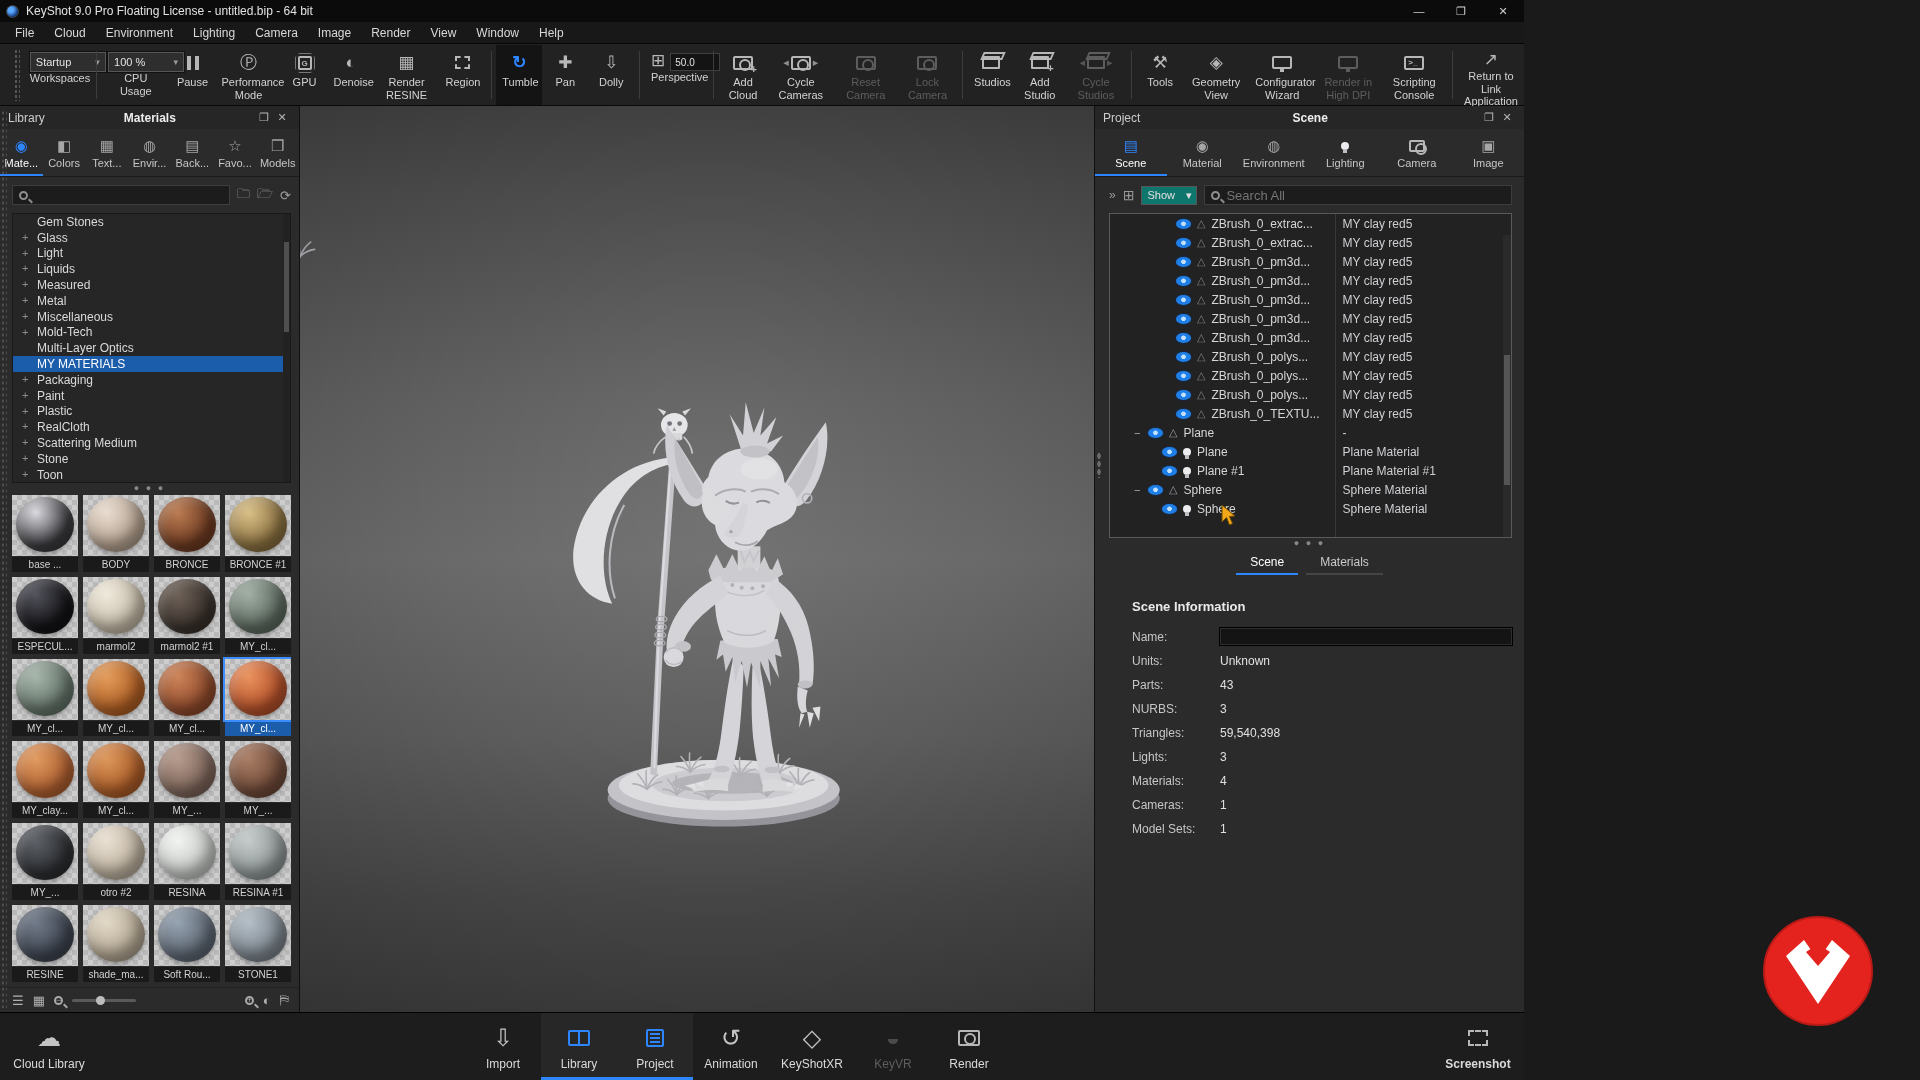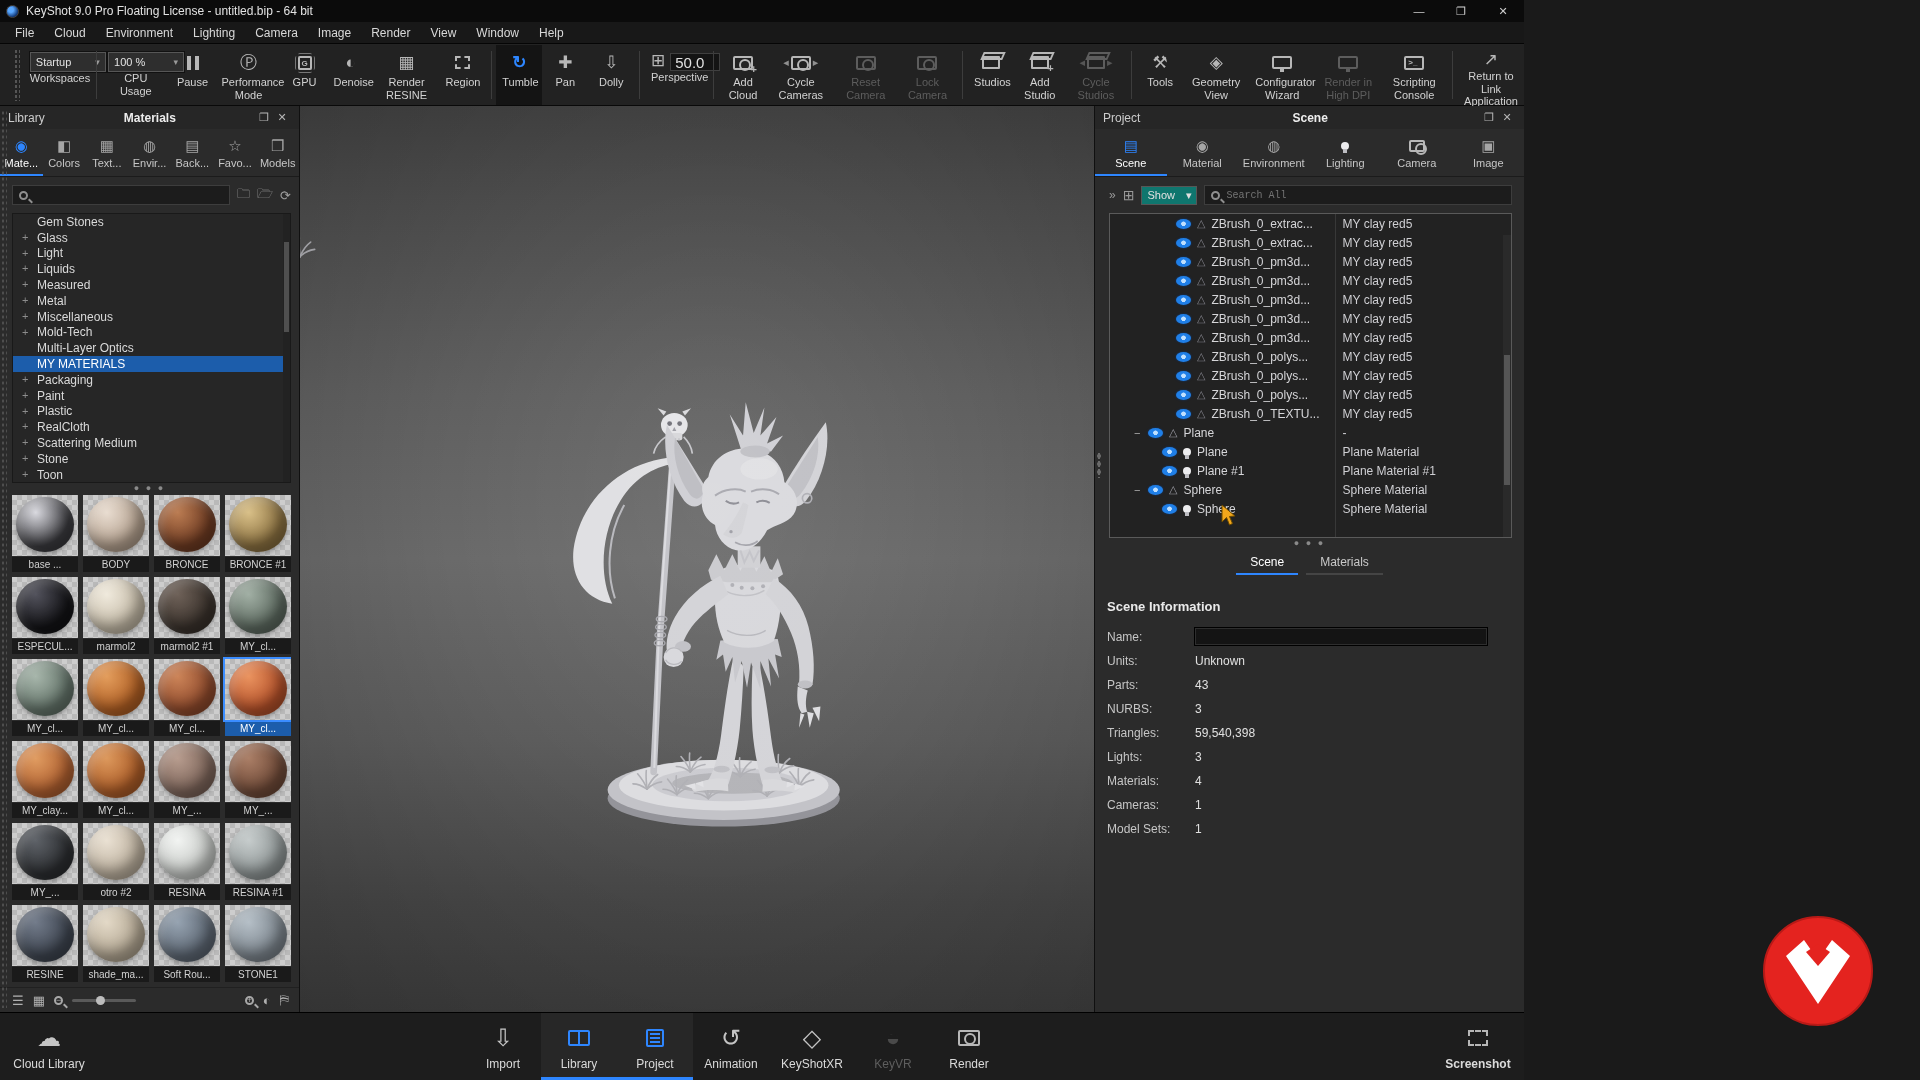--- a/index.html
+++ b/index.html
@@ -33,21 +33,21 @@
             color:#b7b7b7; gap:2px; }
   .tb-lbl { font-size:11px; color:#d2d2d2; text-align:center; line-height:1.15; max-width:74px; }
   .tb-btn.active { background:#141414; }
   .tb-btn.active .tb-ico { color:#2e86ff; font-weight:bold; }
   .tb-btn.disabled .tb-ico, .tb-btn.disabled .tb-lbl { color:#5d5d5d; }
   .tb-sep { width:1px; background:#3d3d3d; margin:6px 5px; }
   .tb-select { display:flex; align-items:center; justify-content:space-between; background:#2e2e2e;
                border:1px solid #565656; outline:1px solid #111; width:76px; height:20px;
                padding:0 5px; font-size:11px; color:#e3e3e3; margin-top:3px; }
   .tb-select .dd-arrow { color:#9a9a9a; font-size:9px; }
-  .tb-field { background:#141414; border:1px solid #3f3f3f; color:#e0e0e0; font-size:15px;
+  .tb-field { background:#141414; border:1px solid #3f3f3f; color:#e0e0e0; font-size:10px;
               width:50px; height:18px; padding:0 4px; margin-top:4px; }
   .arrow-side { color:#8f8f8f; font-size:11px; }
   .disabled .arrow-side { color:#555; }
 
   
   .i-pause { display:inline-block; width:12px; height:14px;
              border-left:4px solid #b7b7b7; border-right:4px solid #b7b7b7; }
   .i-cam { display:inline-block; position:relative; width:20px; height:14px;
            border:2px solid #b7b7b7; border-radius:2px; }
   .i-cam::before { content:""; position:absolute; left:4px; top:1px; width:8px; height:8px;
@@ -112,21 +112,21 @@
   .tab.active .t-ico { color:#2e86ff; }
 
   
   .lib { left:0; width:300px; border-right:1px solid #101010; }
   .lib::before { content:""; position:absolute; left:1px; top:4px; bottom:4px; width:6px;
                  background-image:radial-gradient(#4e4e4e 1px, transparent 1.2px); background-size:4px 6px; }
   .lib-search { display:flex; align-items:center; padding:7px 8px 5px 12px; gap:7px; flex:0 0 auto; }
   .search-box { flex:1; height:20px; background:#1c1c1c; border:1px solid #3d3d3d; display:flex;
                 align-items:center; gap:6px; padding:0 6px; }
   .search-box input { flex:1; background:transparent; border:none; outline:none; color:#d0d0d0;
-                      font-size:10px; font-family:Liberation Mono, monospace; min-width:0; }
+                      font-size:13px; font-family:Liberation Sans, sans-serif; min-width:0; }
   .mini-ico { color:#9f9f9f; font-size:13px; }
   .lib-tree { margin:2px 8px 0 12px; background:#262626; border:1px solid #191919; height:270px;
               overflow:hidden; position:relative; flex:0 0 auto; }
   .lt-row { height:15.8px; display:flex; align-items:center; padding-left:24px; font-size:12px;
             color:#dadada; position:relative; white-space:nowrap; }
   .lt-row .plus { position:absolute; left:9px; top:1px; color:#8d8d8d; font-size:11px; display:none; }
   .lt-row.haspl .plus { display:block; }
   .lt-row.selected { background:#1c5dab; color:#ffffff; }
   .lt-sb { position:absolute; right:0; top:0; bottom:0; width:7px; background:#222; }
   .lt-sb .thumb { position:absolute; top:28px; height:90px; left:1px; right:1px; background:#4f4f4f; }
@@ -188,21 +188,21 @@
   .srow.bulb .i-bulb { display:inline-block; }
   .srow.mesh .tri { display:inline-block; }
   .srow:not(.mesh) .tri { display:none; }
   .s-label { white-space:nowrap; }
   .srow .detail { position:absolute; left:56%; padding-left:8px; white-space:nowrap; color:#cfcfd3; }
   .st-sb { position:absolute; right:0; top:21px; bottom:0; width:8px; background:#2a2a2a; }
   .st-sb .thumb { position:absolute; left:1px; right:1px; top:120px; height:130px; background:#555; }
   .bottom-tabs { display:flex; justify-content:center; gap:8px; padding:6px 0 2px; flex:0 0 auto; }
   .bt { padding:2px 14px 4px; font-size:12px; color:#c9c9c9; border-bottom:2px solid #454545; }
   .bt.active { border-bottom-color:#2e86ff; color:#ffffff; }
-  .scene-info { padding:22px 0 0 12px; font-size:12px; color:#c6c6c6; }
+  .scene-info { padding:22px 0 0 25px; font-size:12px; color:#c6c6c6;margin-left:12px; }
   .si-title { font-weight:bold; font-size:13px; color:#eaeaea; margin-bottom:14px; }
   .si-row { display:flex; align-items:center; margin-bottom:7px; height:17px; }
   .si-label { width:88px; flex:0 0 auto; }
   .si-value { color:#e0e0e0; }
   .name-input { width:292px; height:17px; background:#141414; border:1px solid #2e2e2e;
                 outline:1px solid #000; color:#ddd; font-size:11px; font-family:inherit; }
 
   
   .dock { position:absolute; left:0; right:0; bottom:0; height:68px; background:#1d1d1d;
           border-top:1px solid #000; display:flex; align-items:stretch; }

